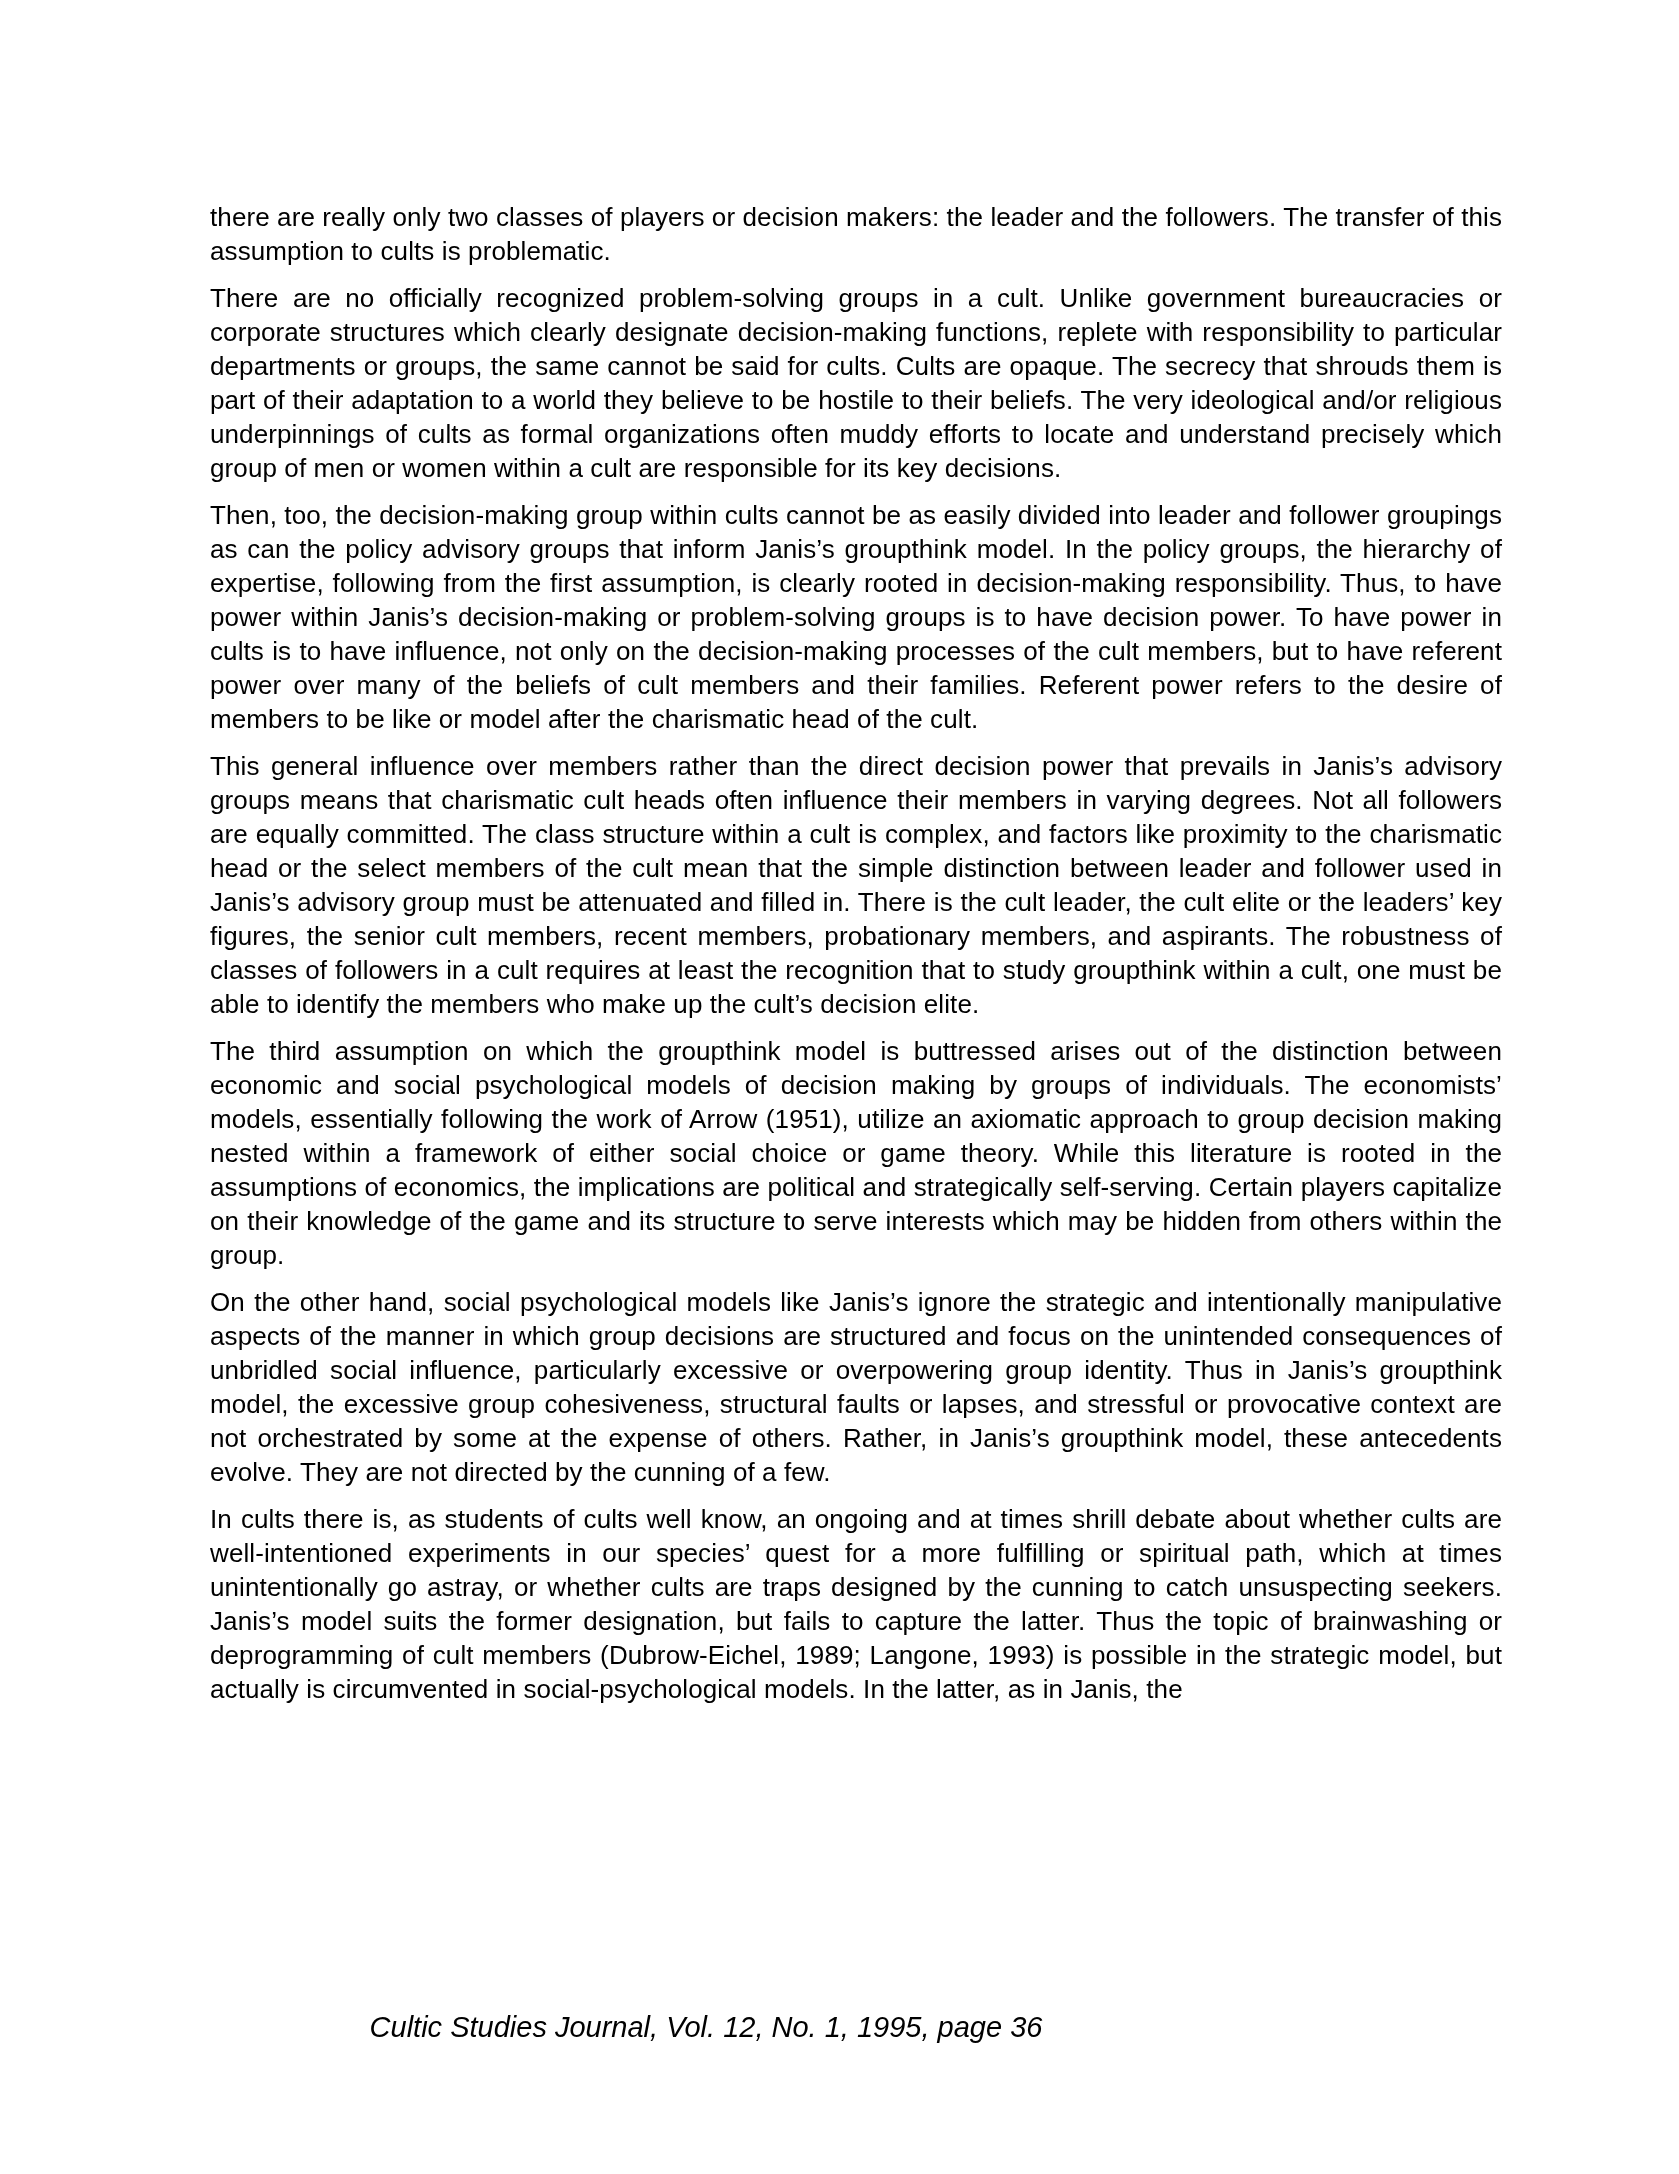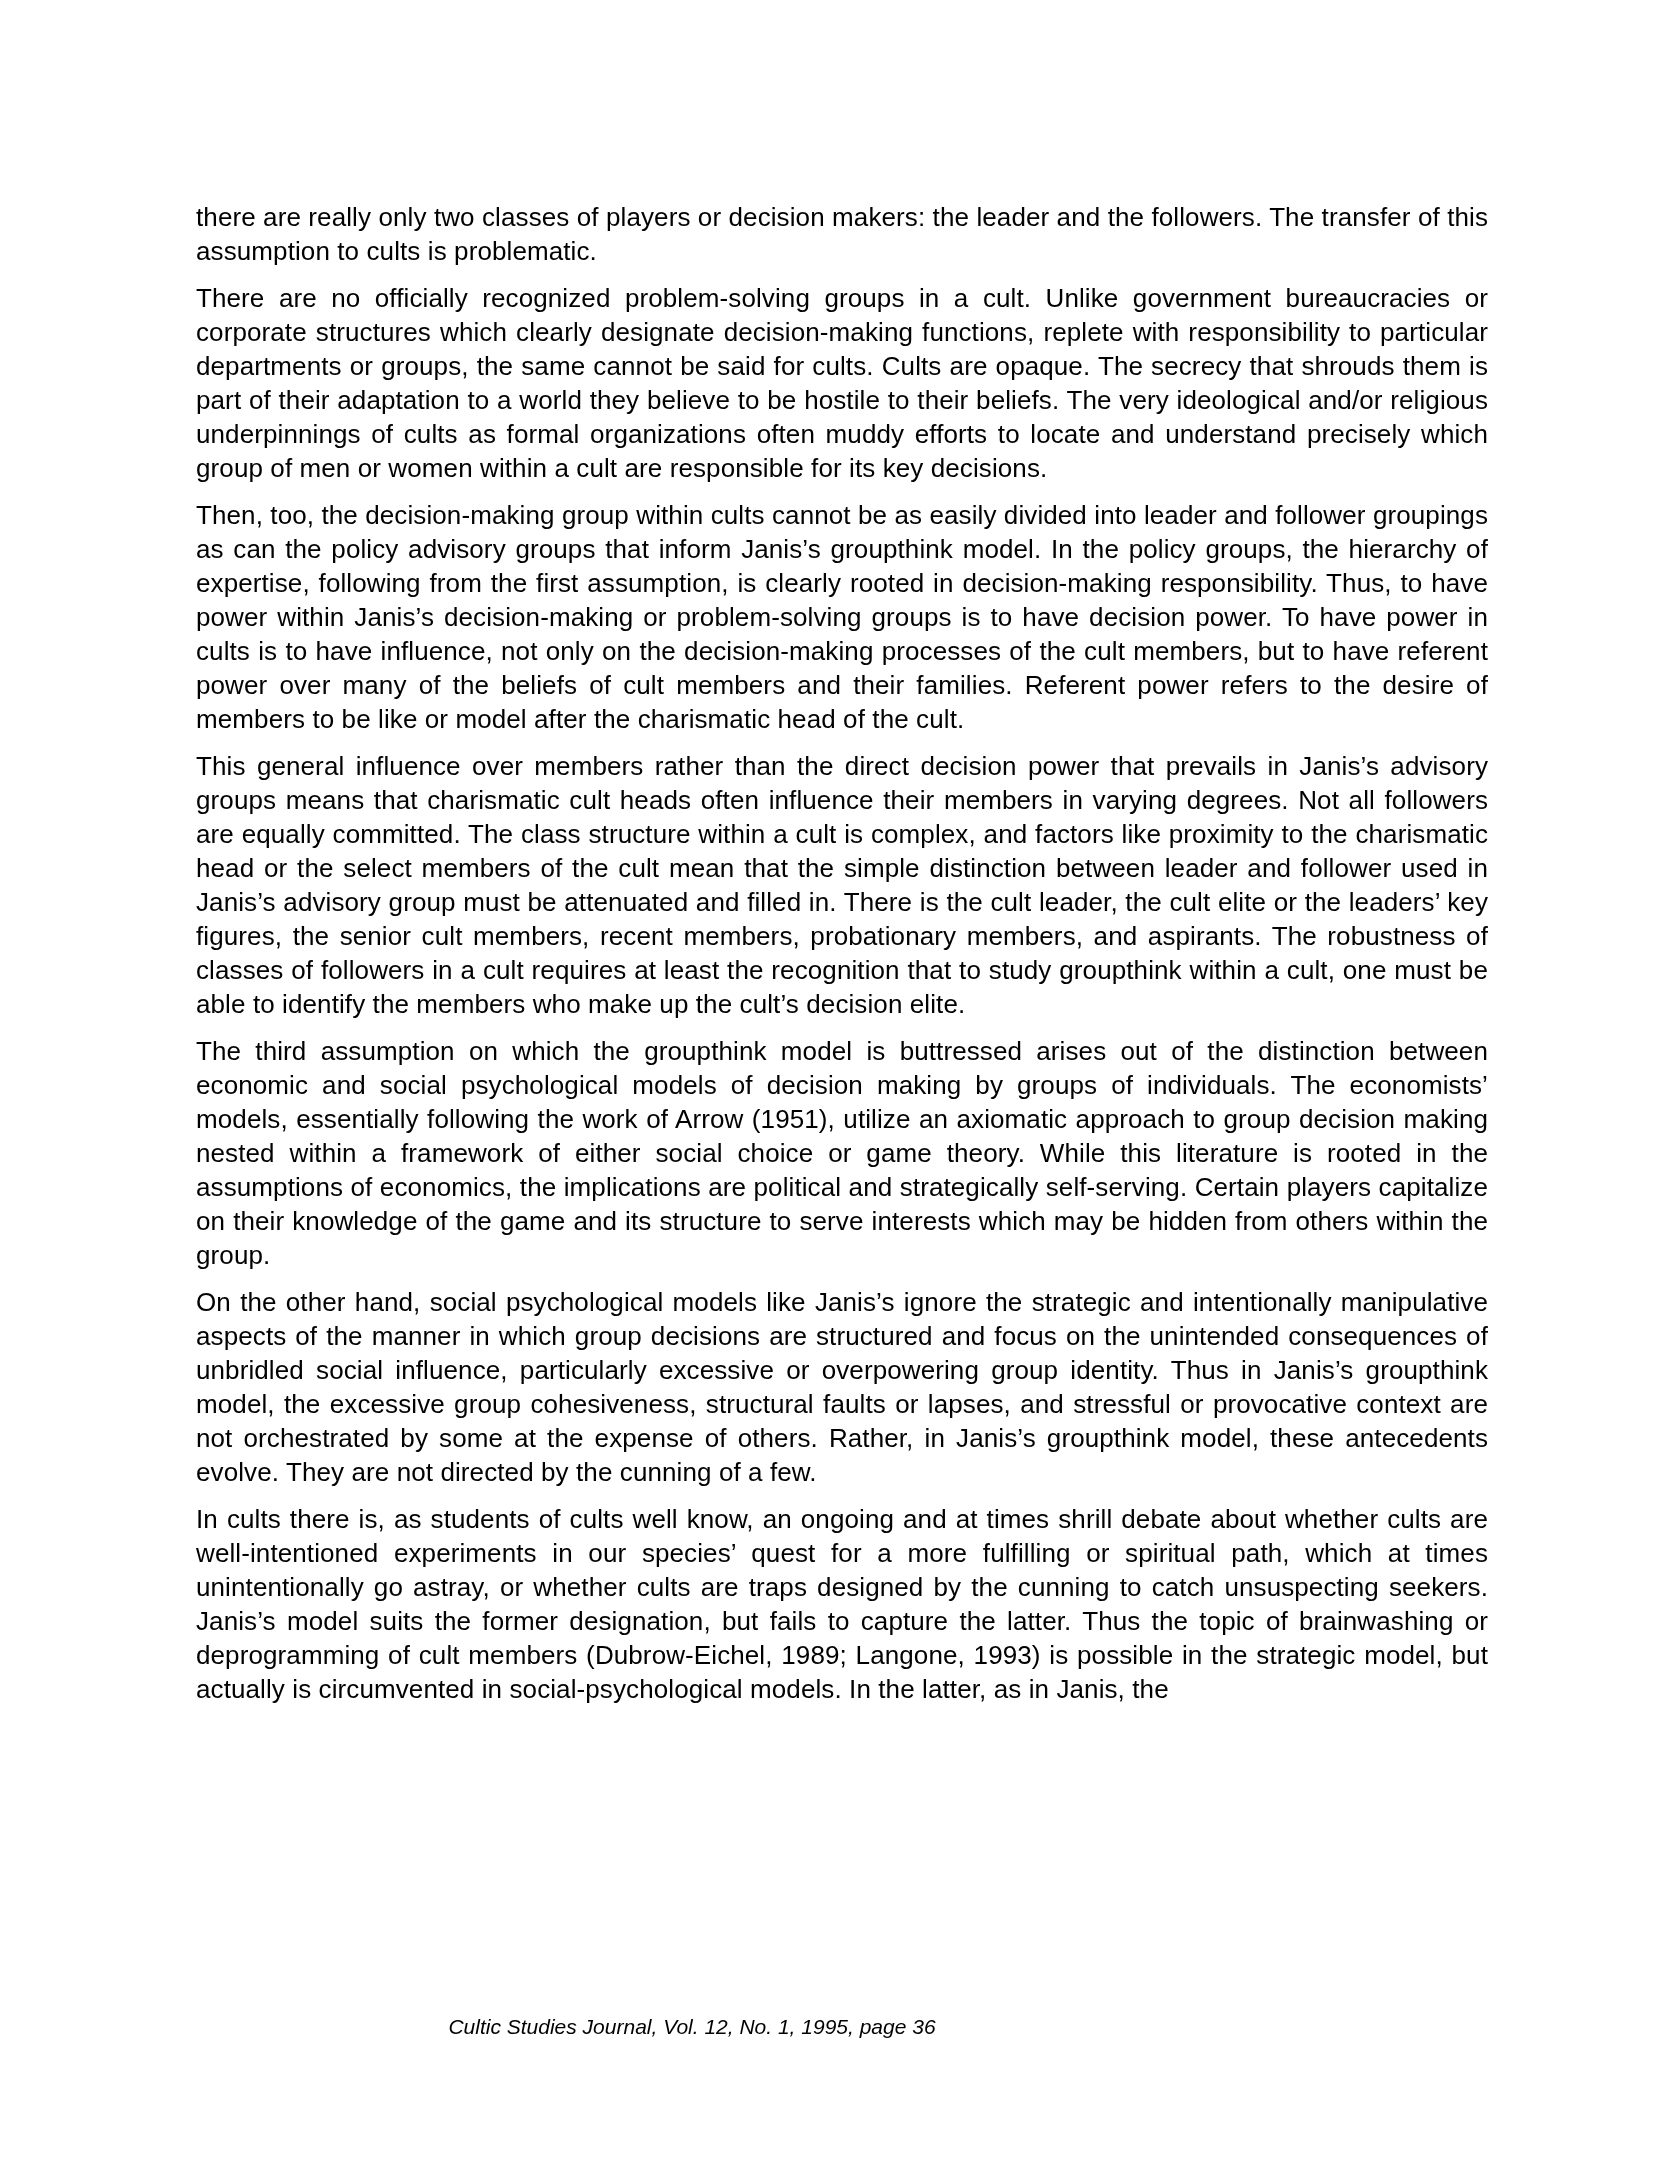--- a/index.html
+++ b/index.html
@@ -13,20 +13,21 @@
     position: relative;
     overflow: hidden;
     font-family: "Liberation Sans", sans-serif;
     color: #000000;
   }
   .page {
     position: relative;
     width: 1384px;
     height: 2174px;
     background: #ffffff;
+    margin-left: 14px;
   }
   .content {
     position: absolute;
     top: 200px;
     left: 196px;
     width: 1292px;
   }
   .content p {
     margin: 0 0 13px 0;
     font-size: 26px;
@@ -36,21 +37,21 @@
     text-justify: inter-word;
     color: #000000;
   }
   .page-footer {
     position: absolute;
     top: 2011px;
     left: 0;
     width: 100%;
     text-align: center;
     font-style: italic;
-    font-size: 21px;
+    font-size: 29px;
     line-height: 32px;
     color: #000000;
   }
 </style>
 </head>
 <body>
 
 <div class="page">
   <div class="content">
     <p>there are really only two classes of players or decision makers: the leader and the followers. The transfer of this assumption to cults is problematic.</p>

